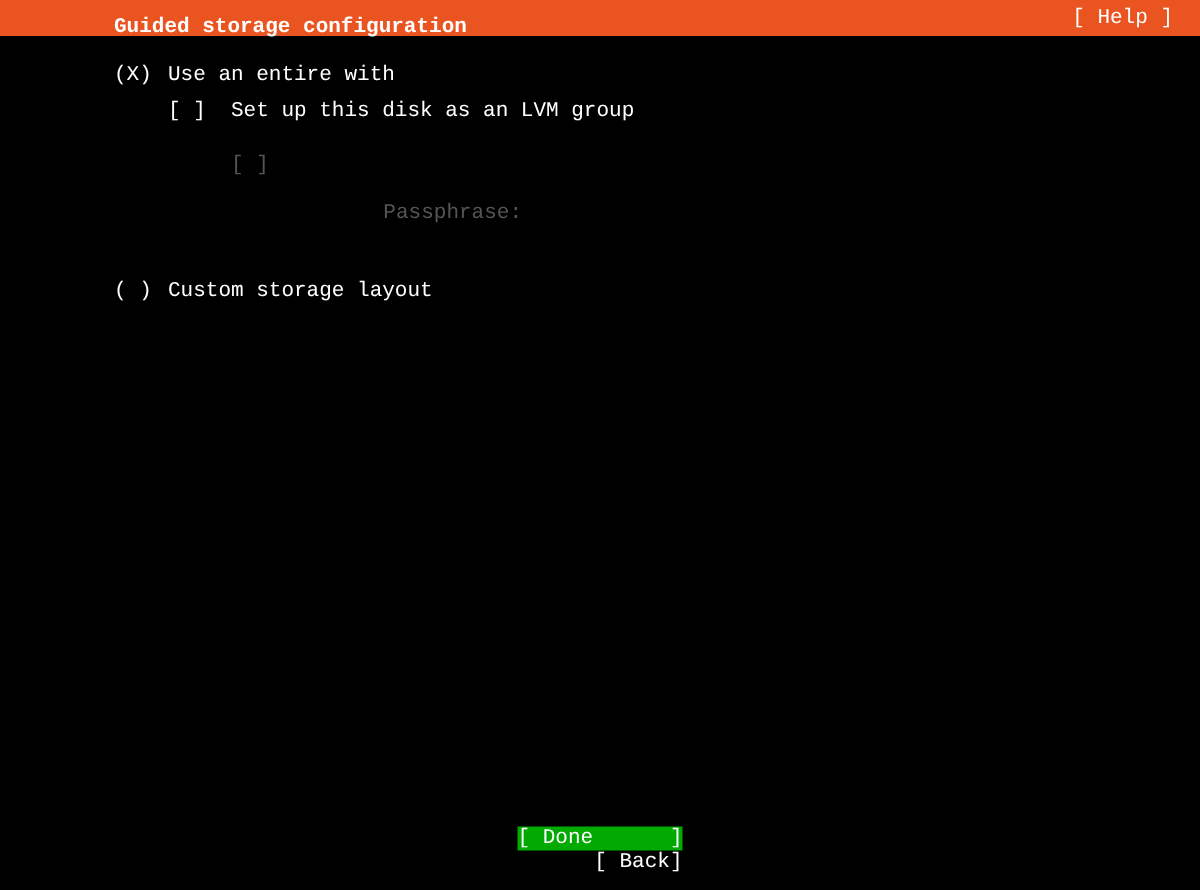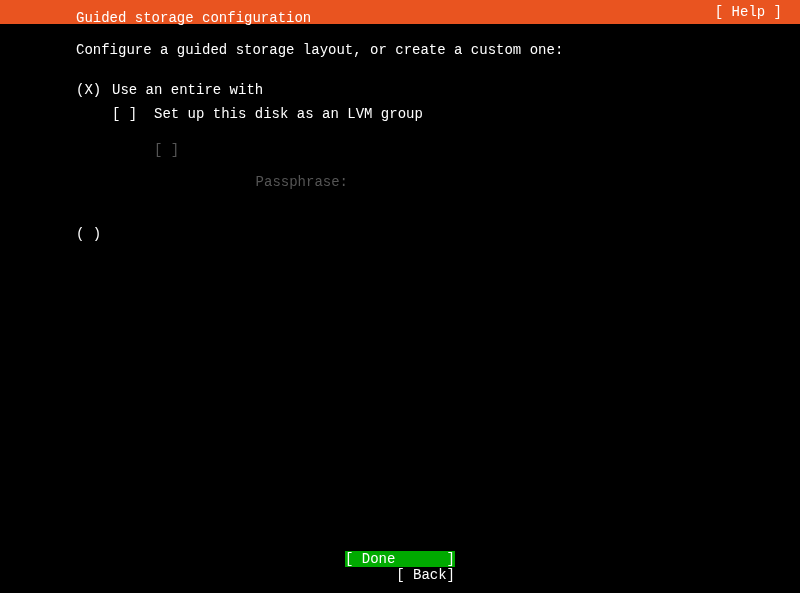--- a/index.html
+++ b/index.html
@@ -20,21 +20,21 @@
     .header {
       background: #e95420;
       height: 24px;
       display: flex;
       justify-content: space-between;
       align-items: center;
       padding: 0 18px 0 76px;
       color: #ffffff;
     }
     .header-title {
-      font-weight: normal;
+      font-weight: bold;
       margin-top: 12px;
     }
     .help-btn {
       cursor: pointer;
     }
     .content {
       padding: 18px 0 0 76px;
     }
     .instruction {
       margin-bottom: 24px;
@@ -115,21 +115,20 @@
   </style>
 </head>
 <body>
 
 <div class="header">
   <span class="header-title">Guided storage configuration</span>
   <span class="help-btn">[ Help ]</span>
 </div>
 
 <div class="content">
-  <div class="instruction">Configure a guided storage layout, or create a custom one:</div>
 
   <div class="option-row">
     <span class="radio-mark">(X)</span>
     <span>Use an entire with</span>
   </div>
 
 
   <div class="checkbox-row">
     <span class="checkbox-mark">[ ]</span>
     <span>Set up this disk as an LVM group</span>
@@ -139,20 +138,21 @@
     <span class="checkbox-mark">[ ]</span>
   </div>
 
   <div class="passphrase-row">
     <span class="passphrase-label">Passphrase:</span>
   </div>
 
 
   <div class="custom-row">
     <span class="radio-mark">( )</span>
+    <span>Custom storage layout</span>
   </div>
 </div>
 
 <div class="footer">
   <div>
     <span class="btn-done"><span>[ Done</span><span class="bracket-r">]</span></span>
   </div>
   <div>
     <span class="btn-back"><span>[ Back</span><span class="bracket-r">]</span></span>
   </div>

